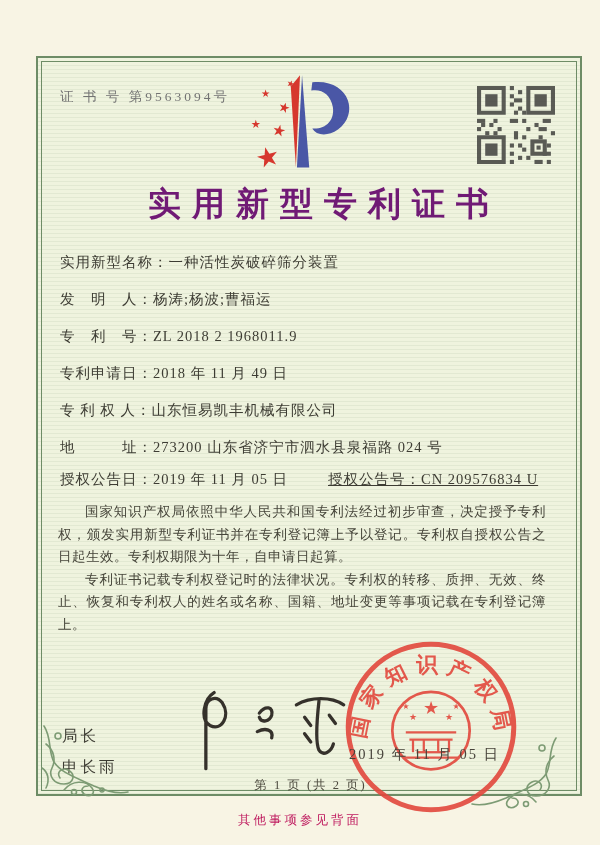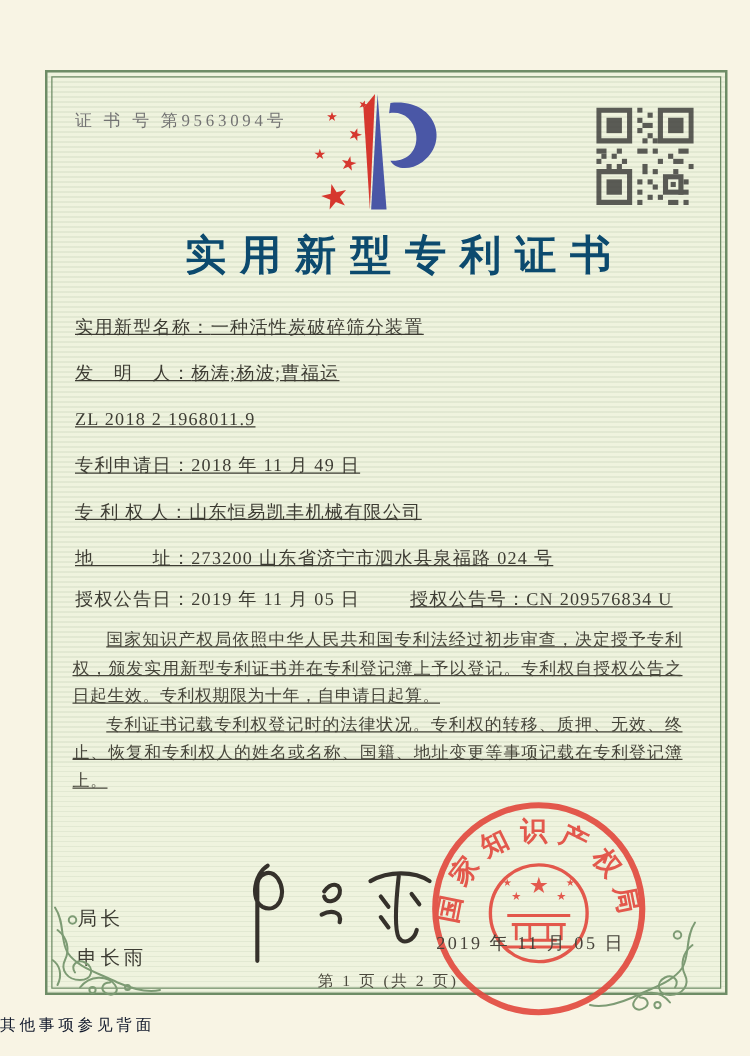--- a/index.html
+++ b/index.html
@@ -15,40 +15,40 @@
     border:2.5px solid var(--frame_green);
     background:
       repeating-linear-gradient(0deg, rgba(110,140,102,0.10) 0 1px, rgba(0,0,0,0) 1px 4px),
       var(--inner);
   }
   .frame-inner{position:absolute;inset:3px;border:1px solid var(--frame_green);}
   .cert-number{position:absolute;left:60px;top:88px;font-size:13.5px;letter-spacing:3px;color:#737373;}
   .logo{position:absolute;left:233px;top:68px;width:134px;height:118px;}
   .qr{position:absolute;left:477px;top:86px;width:78px;height:78px;opacity:.82;}
   .title{position:absolute;left:0;right:0;top:182px;text-align:center;
-         font-size:33px;font-weight:bold;letter-spacing:11px;color:#0c4a6e;padding-left:48px;}
+         font-size:33px;font-weight:bold;letter-spacing:11px;color:#701a75;padding-left:48px;}
   .fields{position:absolute;left:60px;right:50px;top:251px;font-size:14.5px;}
-  .field-row{display:flex;line-height:23px;margin-bottom:14px;letter-spacing:1px;white-space:nowrap;text-decoration:underline;}
+  .field-row{display:flex;line-height:23px;margin-bottom:14px;letter-spacing:1px;white-space:nowrap;}
   .field-label{flex:0 0 auto;}
   .field-value{flex:0 0 auto;}
   .grant-row{position:absolute;top:470px;left:0;right:0;font-size:14.5px;letter-spacing:1px;}
   .grant-date{position:absolute;left:60px;white-space:nowrap;}
   .grant-no{position:absolute;left:328px;white-space:nowrap;text-decoration:underline;}
   .paragraphs{position:absolute;left:58px;width:488px;top:501px;font-size:13.5px;
-              line-height:22.5px;color:#46453a;text-align:justify;letter-spacing:.5px;text-decoration:underline;}
+              line-height:22.5px;color:#46453a;text-align:justify;letter-spacing:.5px;}
   .paragraphs p{text-indent:2em;}
   .signer{position:absolute;left:62px;top:692px;font-size:15.5px;line-height:31px;letter-spacing:3px;margin-top:28px;}
   .signature{position:absolute;left:175px;top:678px;width:180px;height:98px;}
   .seal{position:absolute;left:341px;top:637px;width:180px;height:180px;opacity:.9;}
   .seal-date{position:absolute;left:349px;top:745px;font-size:14.5px;letter-spacing:2px;
              color:#47433b;white-space:nowrap;}
   .page-footer{position:absolute;left:0;right:0;top:777px;text-align:center;font-size:12.5px;
                letter-spacing:2px;color:#4b493d;padding-left:21px;}
-  .back-note{position:absolute;left:0;right:0;top:812px;font-size:12.5px;
-             letter-spacing:3px;color:#0f172a;}
+  .back-note{position:absolute;left:0;right:0;top:812px;text-align:center;font-size:12.5px;
+             letter-spacing:3px;color:#be185d;}
   .flourish{position:absolute;width:92px;height:84px;}
   .flourish.left{left:38px;top:716px;}
   .flourish.right{right:38px;top:728px;transform:scaleX(-1);}
 </style>
 </head>
 <body>
 
 <div class="page">
 
   <div class="frame">
@@ -128,20 +128,21 @@
   <div class="fields">
     <div class="field-row">
       <span class="field-label">实用新型名称：</span>
       <span class="field-value">一种活性炭破碎筛分装置</span>
     </div>
     <div class="field-row">
       <span class="field-label">发　明　人：</span>
       <span class="field-value">杨涛;杨波;曹福运</span>
     </div>
     <div class="field-row">
+      <span class="field-label">专　利　号：</span>
       <span class="field-value">ZL 2018 2 1968011.9</span>
     </div>
     <div class="field-row">
       <span class="field-label">专利申请日：</span>
       <span class="field-value">2018 年 11 月 49 日</span>
     </div>
     <div class="field-row">
       <span class="field-label">专 利 权 人：</span>
       <span class="field-value">山东恒易凯丰机械有限公司</span>
     </div>

